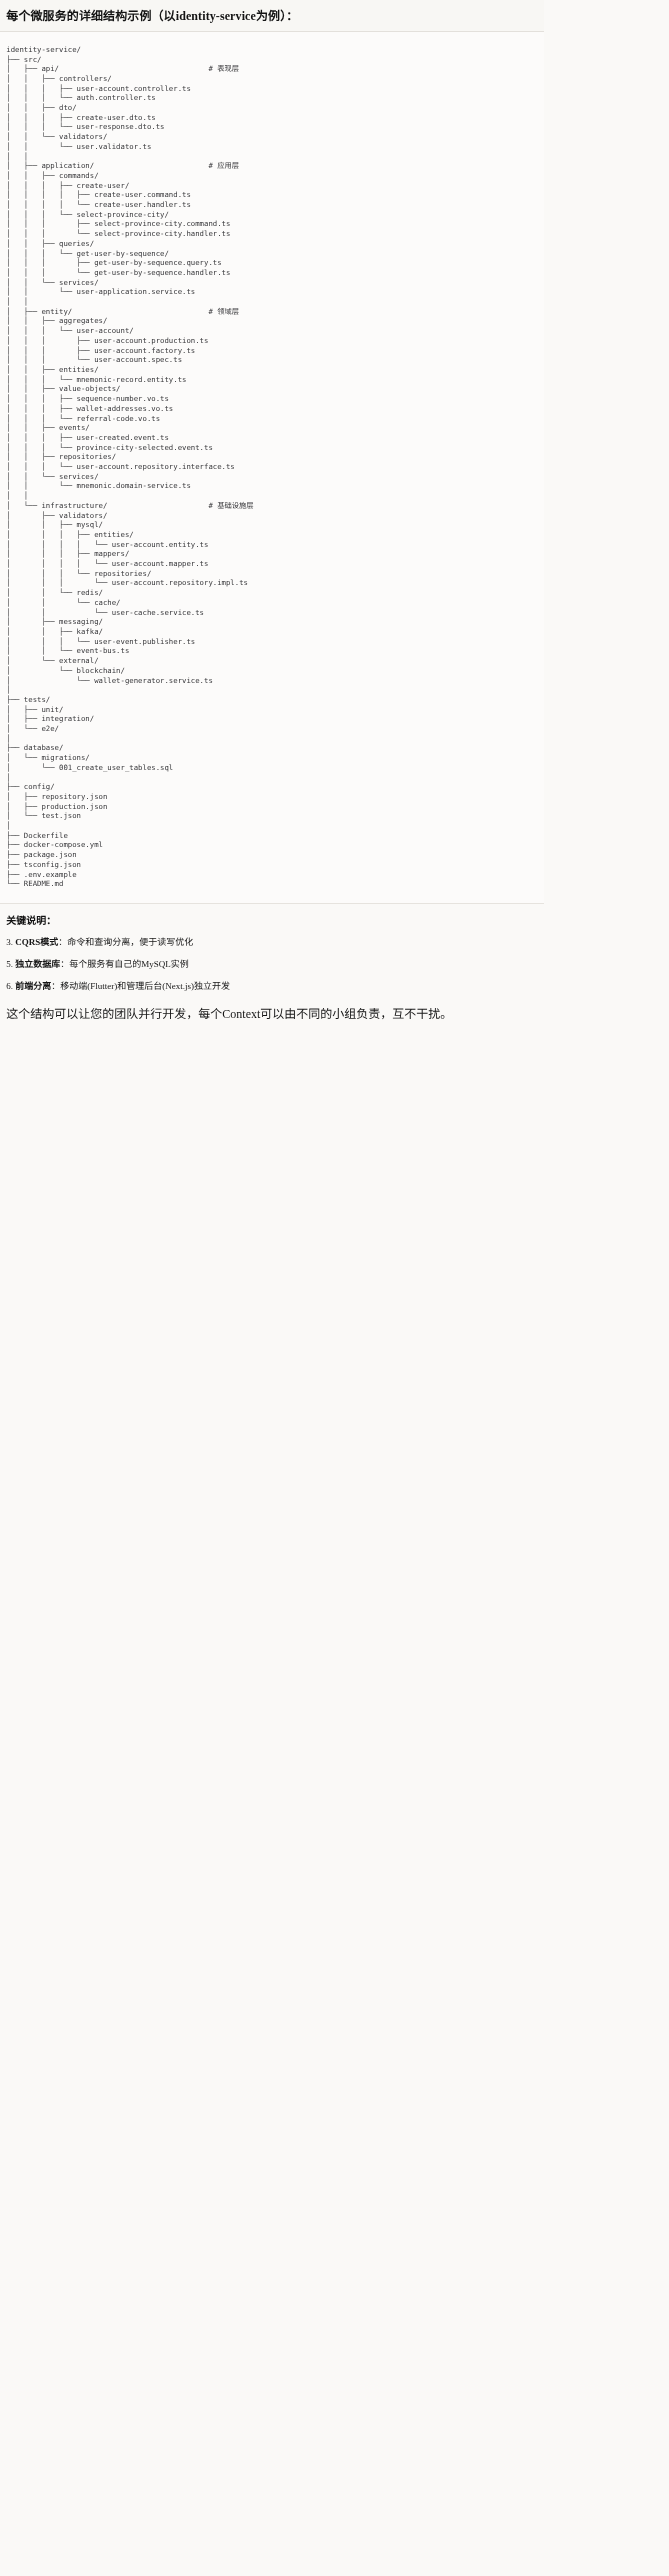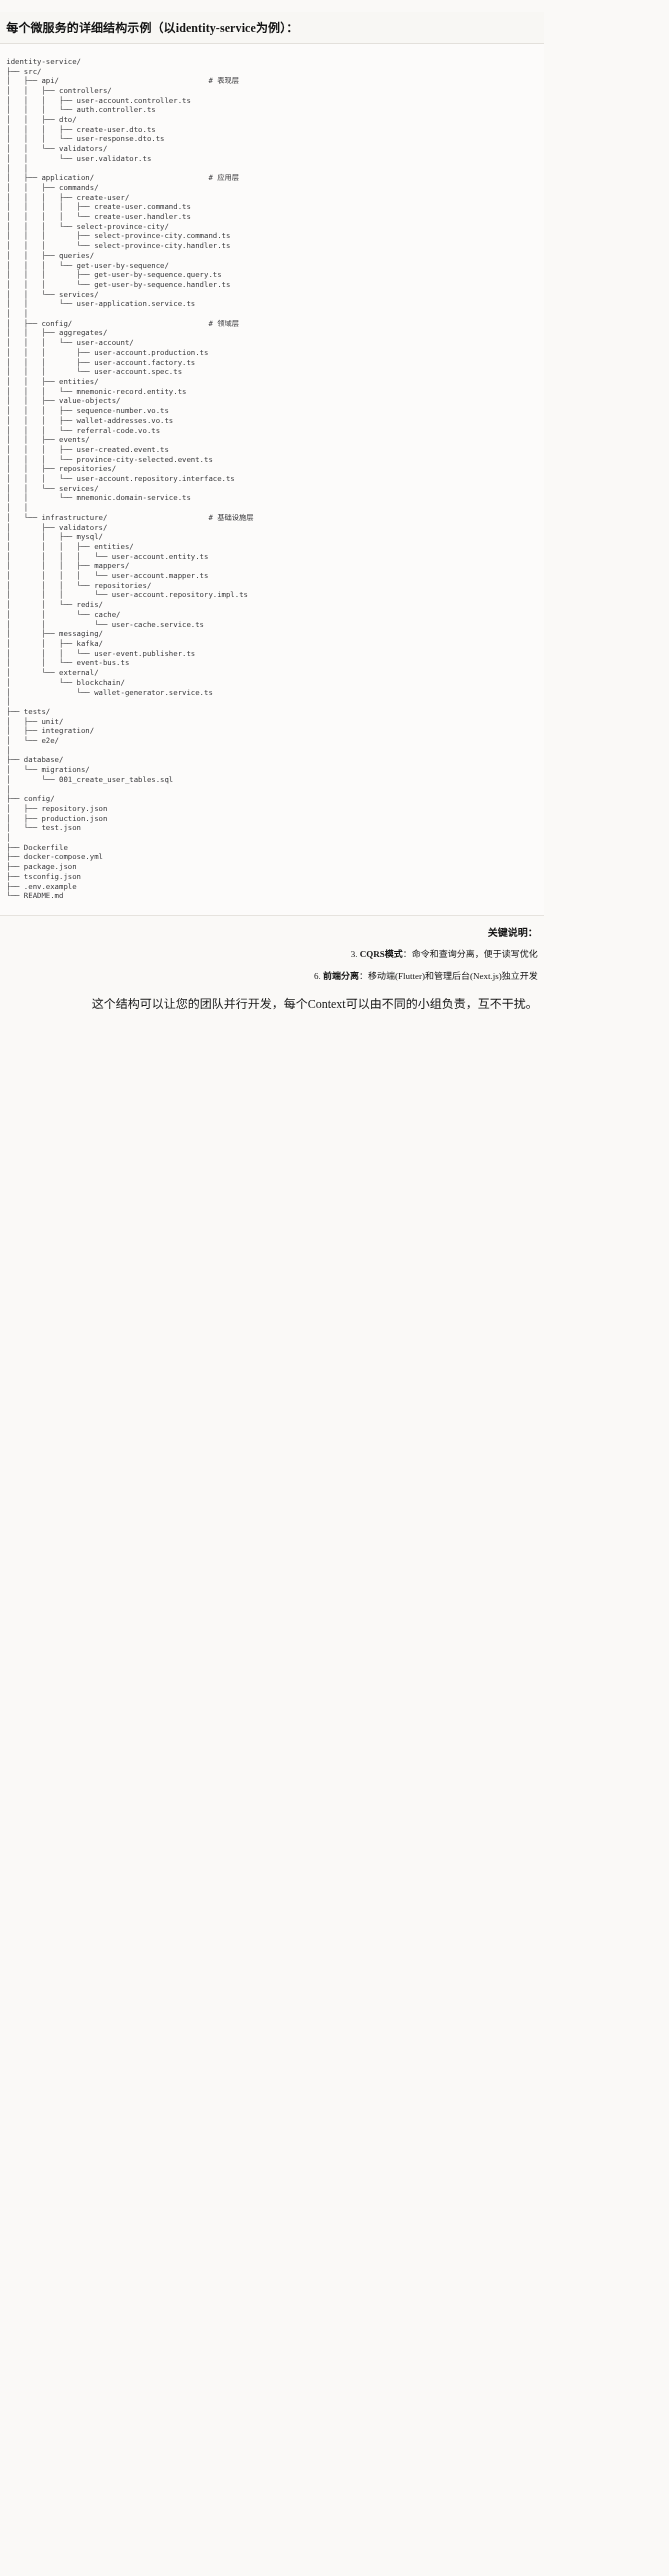--- a/index.html
+++ b/index.html
@@ -11,21 +11,20 @@
   body {
     width: 669px;
     font-family: "Liberation Sans", sans-serif;
     color: #1b1b1b;
     -webkit-font-smoothing: antialiased;
   }
   .page {
     width: 544px;
     box-sizing: border-box;
     background: #faf9f7;
-    margin-top: 12px;
   }
   
   .header {
     padding: 8.8px 6.3px 7.5px 6.3px;
     border-bottom: 0.6px solid #e3e0db;
     background: #f8f7f4;
   }
   .header-title {
     font-family: "Liberation Serif", serif;
     font-weight: bold;
@@ -47,21 +46,20 @@
     line-height: 9.7px;
     color: #37373a;
     white-space: pre;
     tab-size: 4;
   }
   pre.tree .cmt { color: #37373a; }
   
   .notes {
     padding: 10px 6.3px 12.5px 6.3px;
     background: #faf9f7;
-    text-align: right;
   }
   .notes-title {
     font-family: "Liberation Serif", serif;
     font-weight: bold;
     font-size: 10px;
     line-height: 1.3;
     margin: 0 0 8.8px 0;
     color: #131313;
   }
   ol.notes-list {
@@ -121,21 +119,21 @@
 <span>│   │   │   └── select-province-city/</span>
 <span>│   │   │       ├── select-province-city.command.ts</span>
 <span>│   │   │       └── select-province-city.handler.ts</span>
 <span>│   │   ├── queries/</span>
 <span>│   │   │   └── get-user-by-sequence/</span>
 <span>│   │   │       ├── get-user-by-sequence.query.ts</span>
 <span>│   │   │       └── get-user-by-sequence.handler.ts</span>
 <span>│   │   └── services/</span>
 <span>│   │       └── user-application.service.ts</span>
 <span>│   │</span>
-<span><span>│   ├── config/                               </span><span class="cmt"># 领域层</span></span>
+<span><span>│   ├── entity/                               </span><span class="cmt"># 领域层</span></span>
 <span>│   │   ├── aggregates/</span>
 <span>│   │   │   └── user-account/</span>
 <span>│   │   │       ├── user-account.production.ts</span>
 <span>│   │   │       ├── user-account.factory.ts</span>
 <span>│   │   │       └── user-account.spec.ts</span>
 <span>│   │   ├── entities/</span>
 <span>│   │   │   └── mnemonic-record.entity.ts</span>
 <span>│   │   ├── value-objects/</span>
 <span>│   │   │   ├── sequence-number.vo.ts</span>
 <span>│   │   │   ├── wallet-addresses.vo.ts</span>
@@ -187,19 +185,20 @@
 <span>├── package.json</span>
 <span>├── tsconfig.json</span>
 <span>├── .env.example</span>
 <span>└── README.md</span></pre>
   </div>
 
   <div class="notes">
     <div class="notes-title">关键说明：</div>
     <ol class="notes-list">
         <li><span class="num">3. </span><span class="term">CQRS模式</span><span>：</span><span>命令和查询分离，便于读写优化</span></li>
+        <li><span class="num">5. </span><span class="term">独立数据库</span><span>：</span><span>每个服务有自己的MySQL实例</span></li>
         <li><span class="num">6. </span><span class="term">前端分离</span><span>：</span><span>移动端(Flutter)和管理后台(Next.js)独立开发</span></li>
       </ol>
     <div class="closing">这个结构可以让您的团队并行开发，每个Context可以由不同的小组负责，互不干扰。</div>
   </div>
 
 </div>
 
 
 </body></html>

